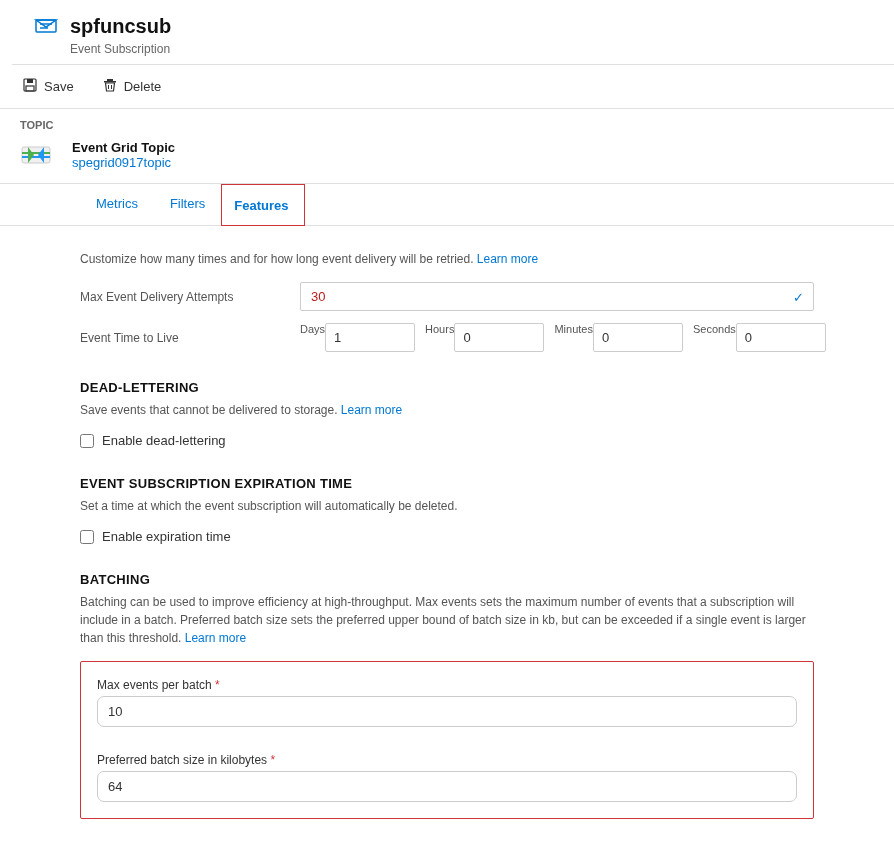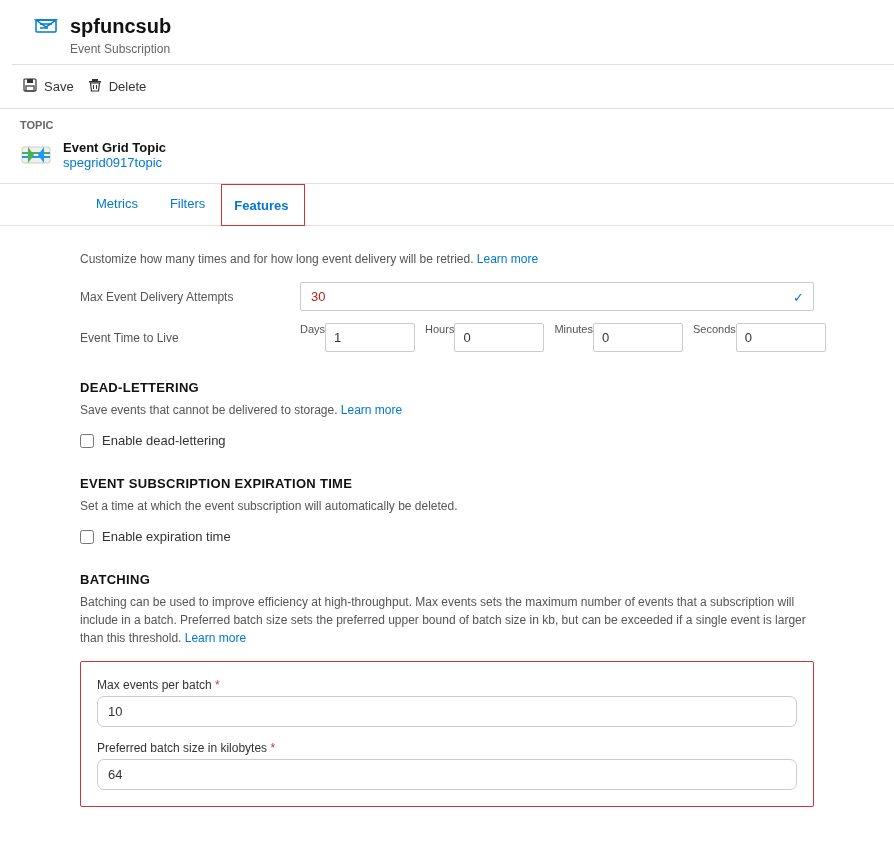--- a/index.html
+++ b/index.html
@@ -19,21 +19,21 @@
     }
     .page-title {
       font-size: 20px; font-weight: 600; color: #111;
     }
     .page-subtitle {
       font-size: 12px; color: #666; margin-left: 38px;
     }
 
     .toolbar {
       padding: 8px 20px;
-      display: flex; gap: 9px; align-items: center;
+      display: flex; gap: 24px; align-items: center;
       border-bottom: 1px solid #e0e0e0;
     }
     .toolbar-btn {
       display: flex; align-items: center; gap: 6px;
       background: none; border: none; cursor: pointer;
       font-size: 13px; color: #333; padding: 4px 2px;
     }
 
     .tabs-bar {
       padding: 0 80px;
@@ -133,21 +133,21 @@
     .batching-section .section-desc {
       max-width: 760px;
     }
 
     .batching-fields {
       border: 1.5px solid #d13438;
       padding: 16px;
       border-radius: 2px;
     }
     .batching-field {
-      margin-bottom: 14px;
+      margin-bottom: 26px;
     }
     .batching-field:last-child {
       margin-bottom: 0;
     }
     .batching-field-label {
       font-size: 12px; color: #333; margin-bottom: 4px;
       font-weight: 500;
     }
     .required-star {
       color: #d13438;
@@ -191,21 +191,21 @@
         <line x1="6.5" y1="8" x2="6.5" y2="12" stroke="#333" stroke-width="1"></line>
         <line x1="9.5" y1="8" x2="9.5" y2="12" stroke="#333" stroke-width="1"></line>
       </svg>
     </span>
     <span>Delete</span>
   </button>
 </div>
 
 <div style="padding: 10px 20px 12px 20px; border-bottom: 1px solid #e0e0e0; position: relative;">
   <div style="font-size:11px; font-weight:600; color:#666; text-transform:uppercase; margin-bottom:8px;">TOPIC</div>
-  <div style="display:flex; align-items:center; gap:11px;">
+  <div style="display:flex; align-items:center; gap:20px;">
     <div style="width:32px; height:32px; display:flex; align-items:center; justify-content:center;">
       <svg width="32" height="32" viewBox="0 0 32 32">
         <rect x="2" y="8" width="28" height="16" rx="2" fill="#f0f0f0" stroke="#ccc" stroke-width="1"></rect>
         <line x1="2" y1="14" x2="30" y2="14" stroke="#4CAF50" stroke-width="2"></line>
         <line x1="2" y1="18" x2="30" y2="18" stroke="#2196F3" stroke-width="2"></line>
         <polygon points="8,8 14,16 8,24" fill="#4CAF50"></polygon>
         <polygon points="24,8 18,16 24,24" fill="#2196F3"></polygon>
       </svg>
     </div>
     <div>

